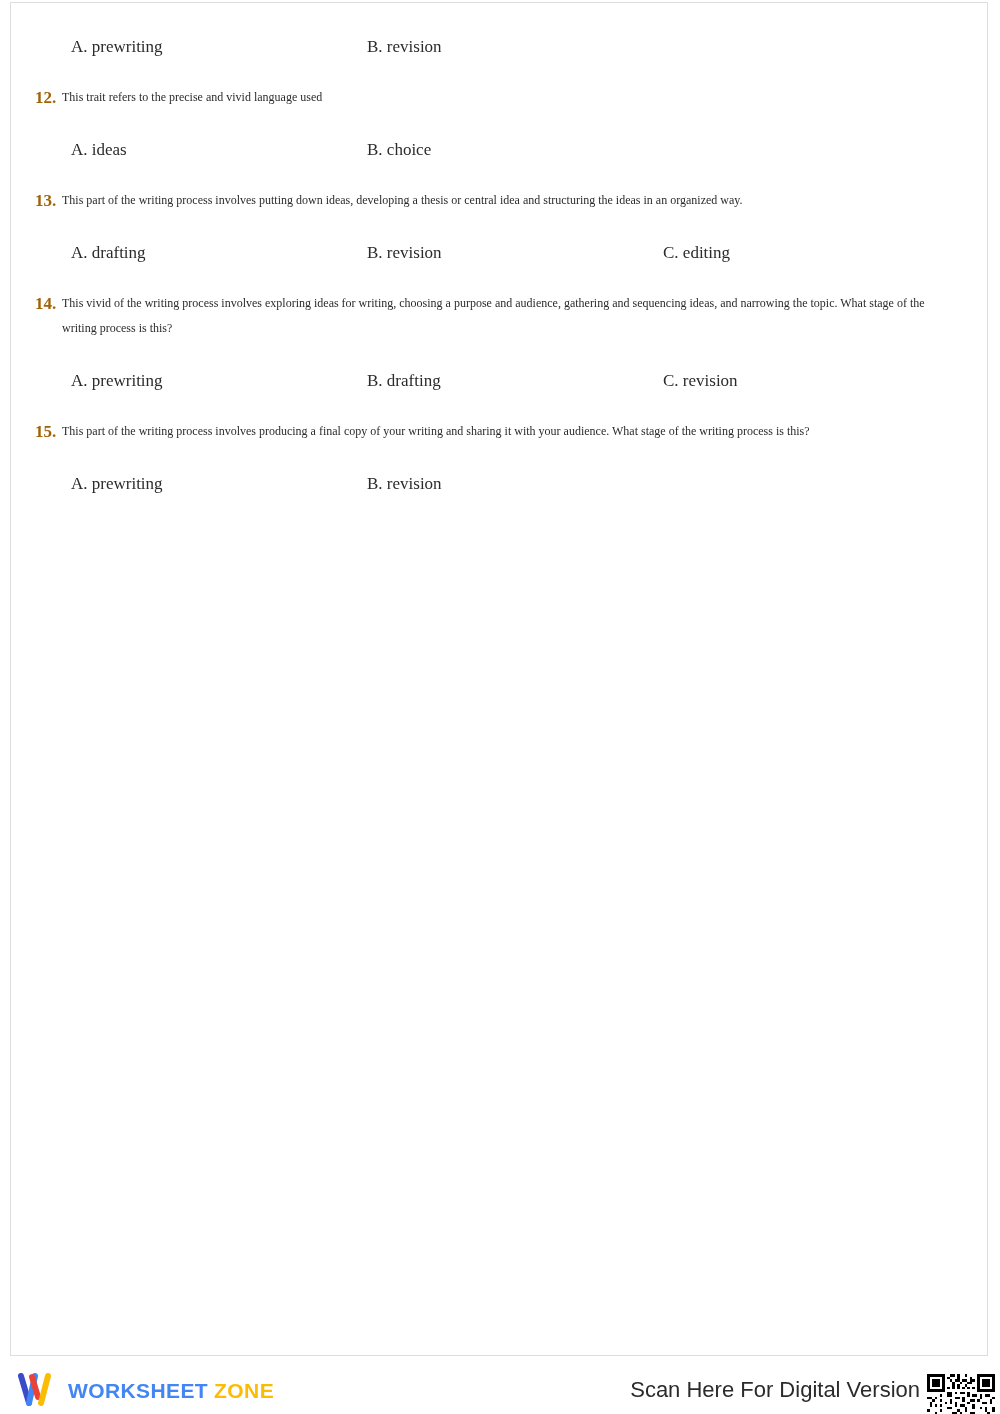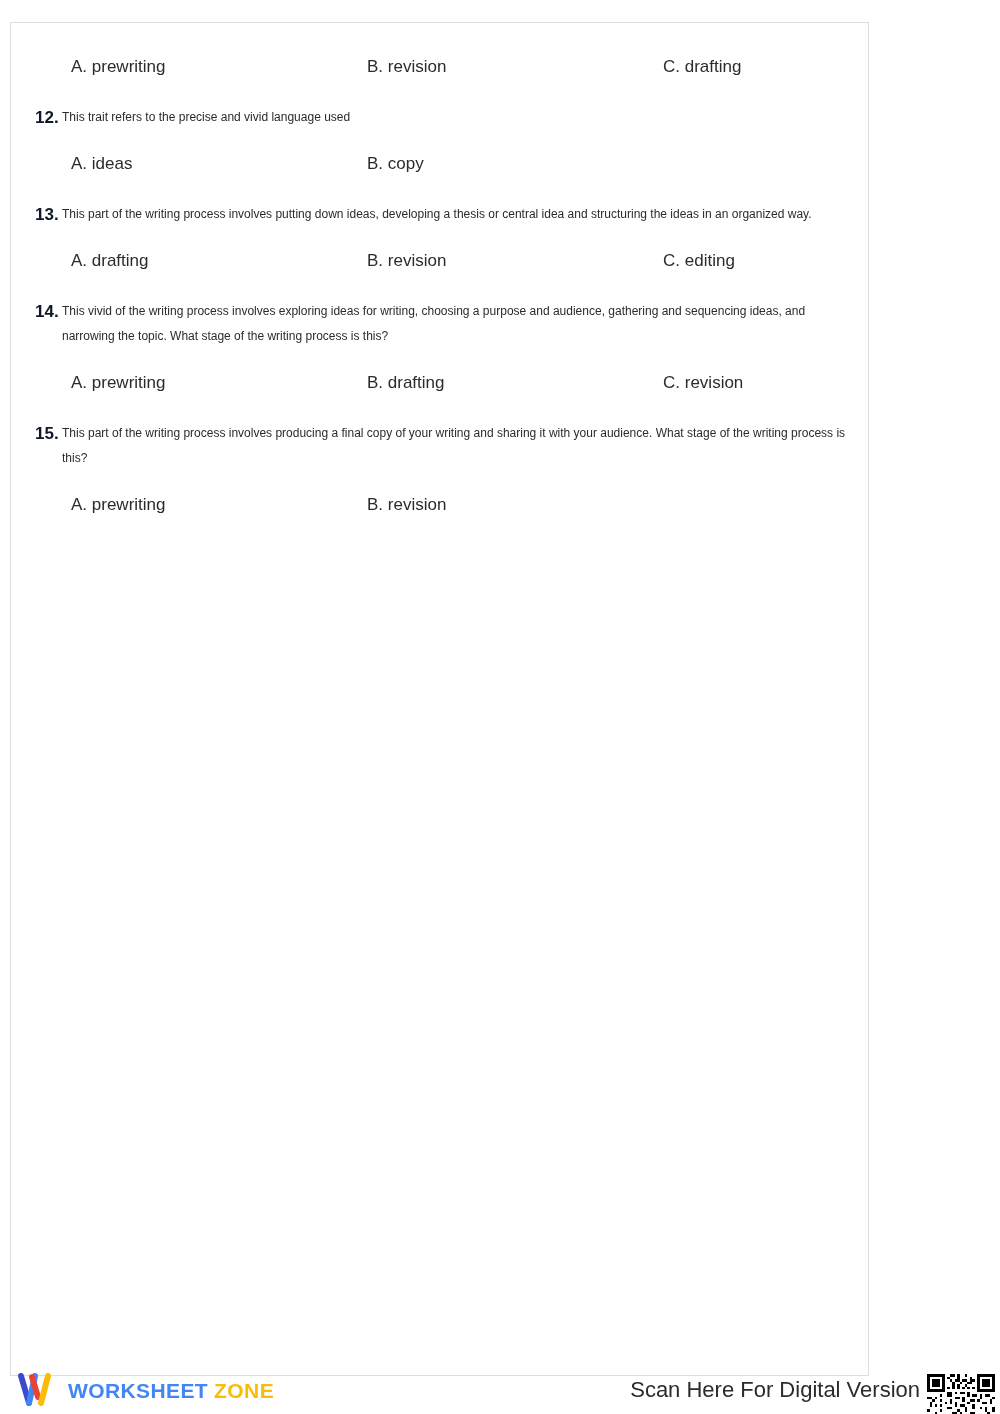--- a/index.html
+++ b/index.html
@@ -13,26 +13,27 @@
     font-family: "Liberation Sans", sans-serif;
     color: #2b2b2b;
     position: relative;
     overflow: hidden;
   }
 
   
   .sheet {
     position: absolute;
     left: 10px;
-    top: 22px;
-    width: 859px;
+    top: 2px;
+    width: 978px;
     height: 1354px;
     border: 1px solid #dddddd;
     box-sizing: border-box;
     background: #ffffff;
+    font-family: Liberation Serif, serif;
   }
 
   .sheet-inner {
     position: absolute;
     left: 0;
     top: 0;
     right: 0;
     bottom: 0;
     padding: 14px 18px 0 13px;
     box-sizing: border-box;
@@ -58,33 +59,33 @@
 
   .q-line {
     display: flex;
     align-items: flex-start;
   }
   .q-num {
     flex: 0 0 38px;
     font-weight: bold;
     font-size: 17px;
     line-height: 25px;
-    color: #0f172a;
+    color: #a16207;
     text-align: left;
     padding-left: 11px;
     box-sizing: border-box;
   }
   .q-text {
     flex: 1 1 auto;
     font-size: 12px;
     line-height: 25px;
     color: #2b2b2b;
     max-width: 894px;
   }
-  .q-block .options { margin-top: 22px; }
+  .q-block .options { margin-top: 28px; }
 
   
   .footer {
     position: absolute;
     left: 0;
     top: 1366px;
     width: 1000px;
     height: 48px;
   }
 
@@ -140,39 +141,35 @@
 
     <div class="options orphan-options">
       <div class="opt">
         <span>A.</span>
         <span>prewriting</span>
       </div>
       <div class="opt">
         <span>B.</span>
         <span>revision</span>
       </div>
-      <div class="opt">
-        <span>C.</span>
-        <span>drafting</span>
-      </div>
     </div>
 
     <div class="q-block">
       <div class="q-line">
         <div class="q-num">12.</div>
         <div class="q-text">This trait refers to the precise and vivid language used</div>
       </div>
       <div class="options">
         <div class="opt">
           <span>A.</span>
           <span>ideas</span>
         </div>
         <div class="opt">
           <span>B.</span>
-          <span>copy</span>
+          <span>choice</span>
         </div>
       </div>
     </div>
 
     <div class="q-block">
       <div class="q-line">
         <div class="q-num">13.</div>
         <div class="q-text">This part of the writing process involves putting down ideas, developing a thesis or central idea and structuring the ideas in an organized way.</div>
       </div>
       <div class="options">

